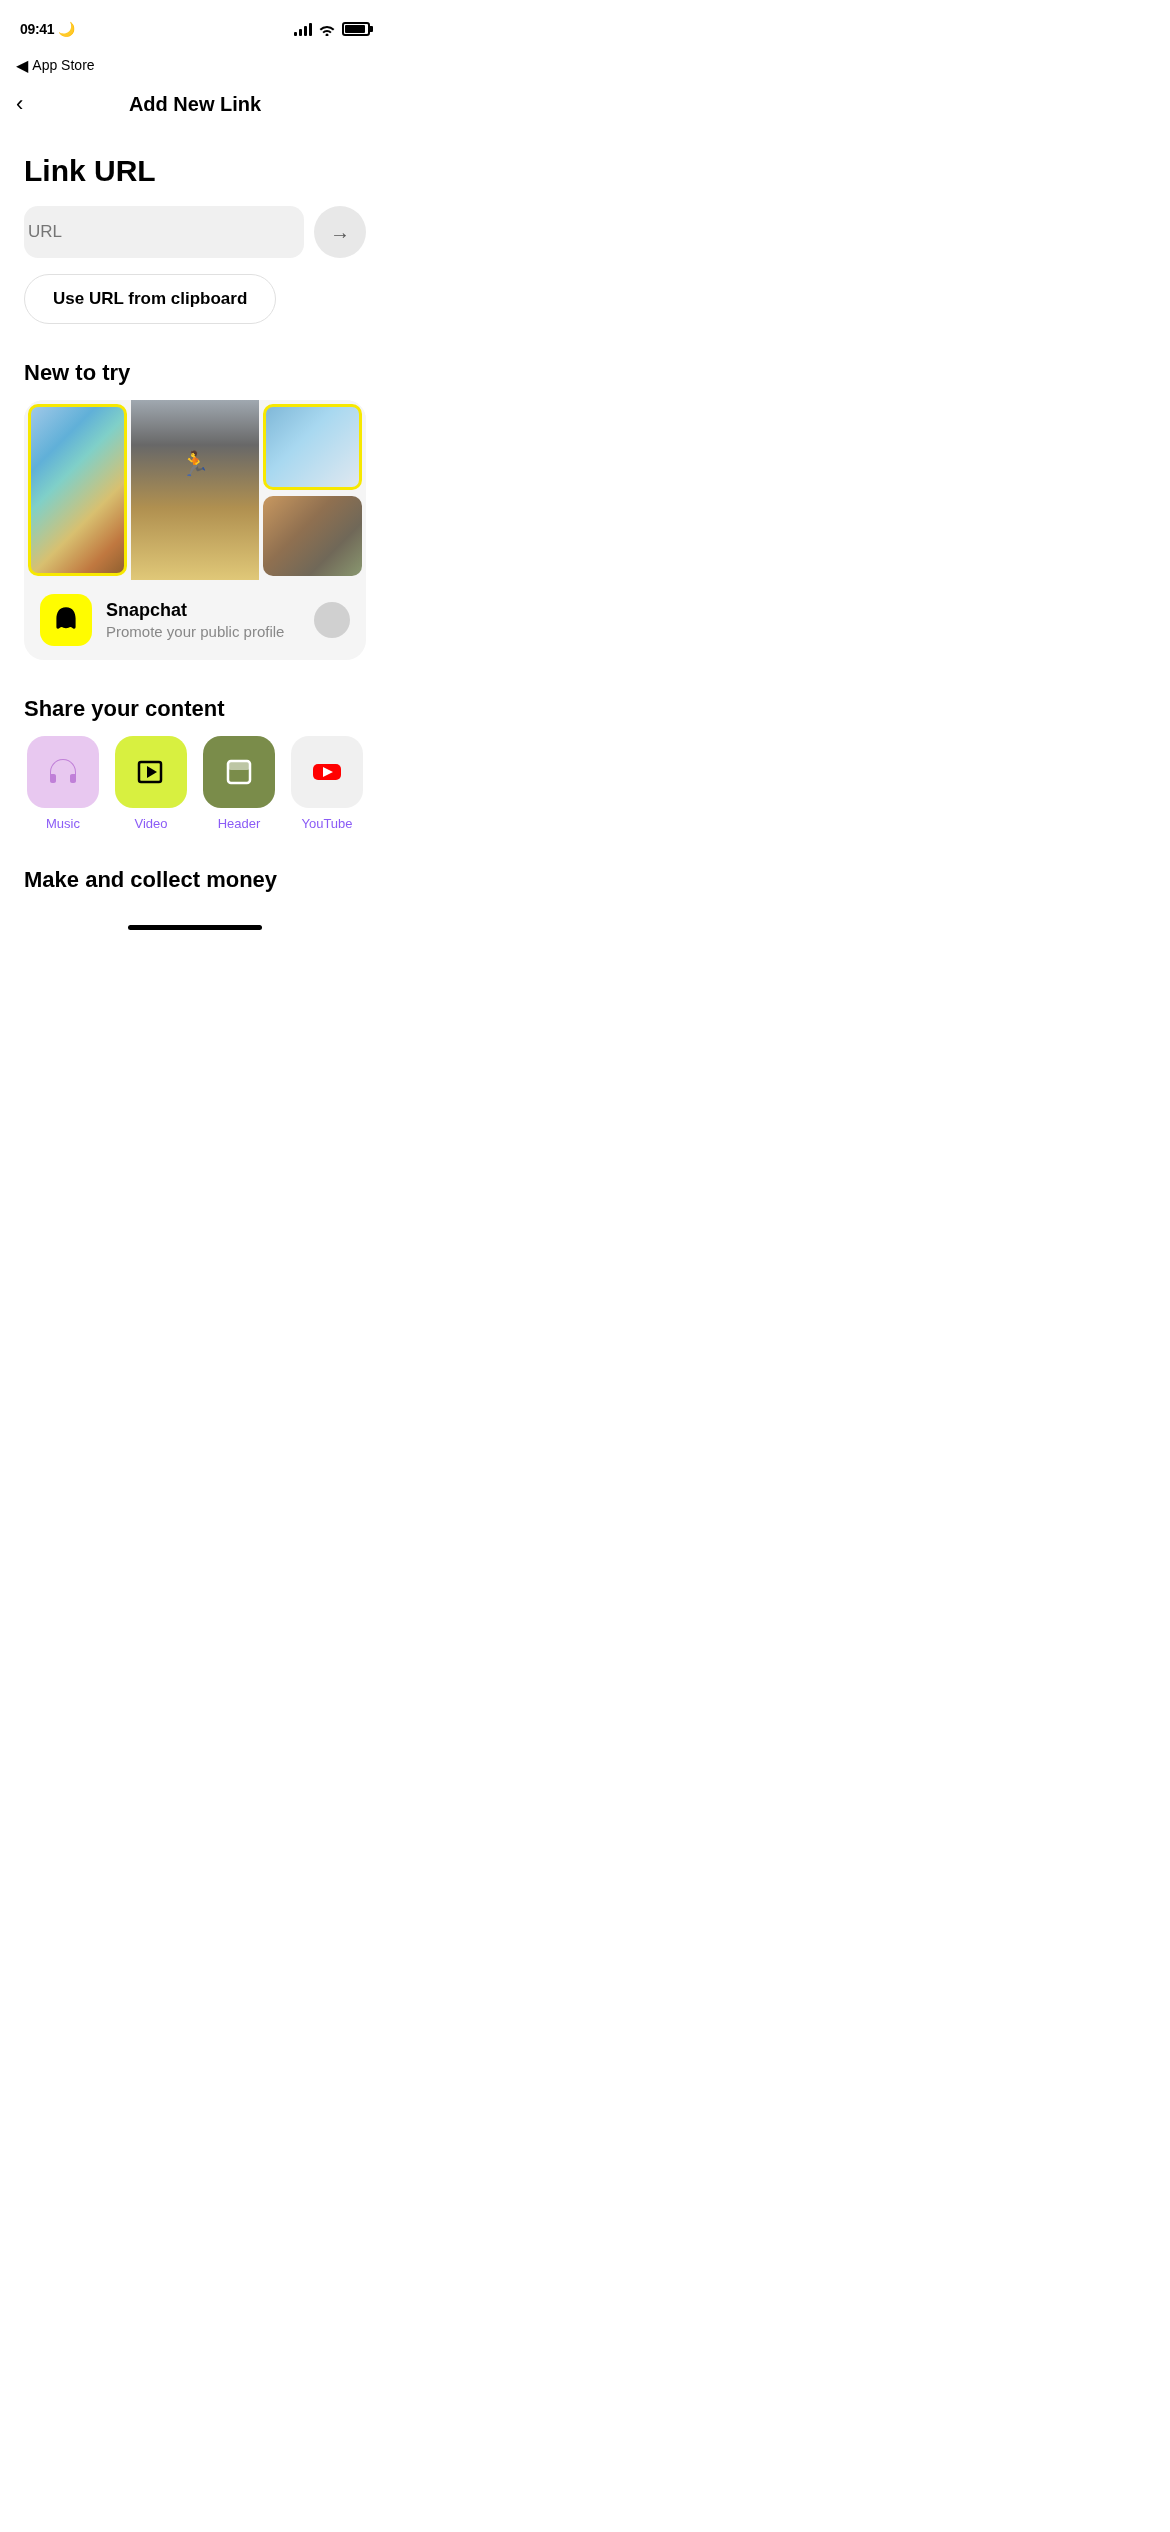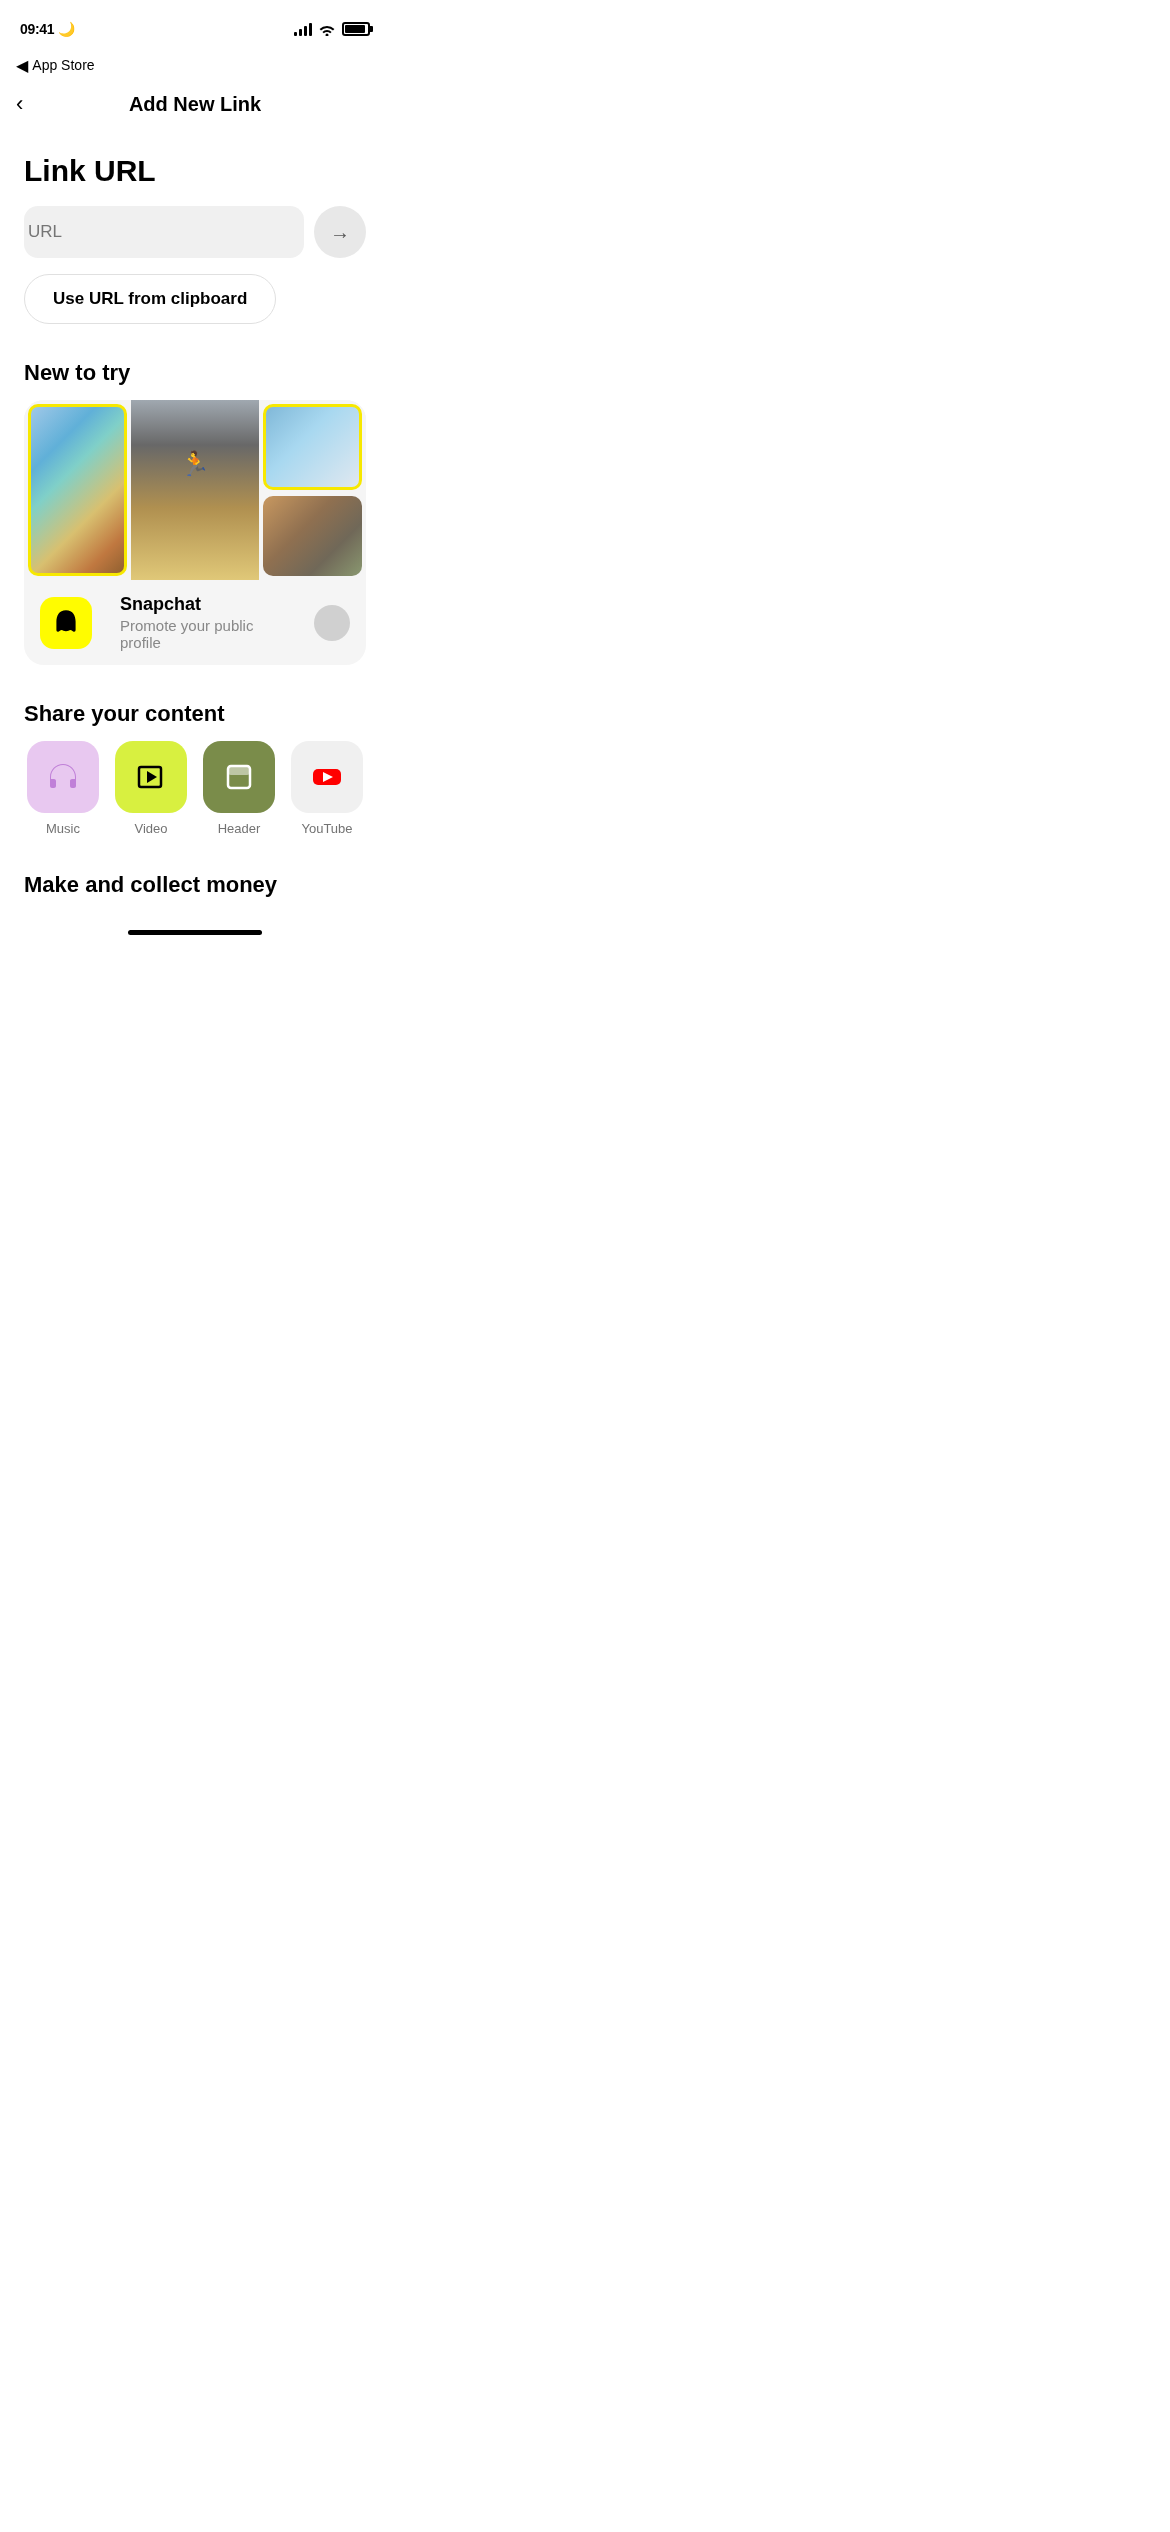--- a/index.html
+++ b/index.html
@@ -186,21 +186,21 @@
       width: 100%;
       height: 180px;
       display: flex;
       overflow: hidden;
       position: relative;
     }
     .snap-card-info {
       display: flex;
       align-items: center;
       padding: 14px 16px;
-      gap: 28px;
+      gap: 14px;
     }
     .snap-icon {
       width: 52px;
       height: 52px;
       background: #FFFC00;
       border-radius: 14px;
       display: flex;
       align-items: center;
       justify-content: center;
       font-size: 26px;
@@ -249,21 +249,21 @@
       align-items: center;
       justify-content: center;
       font-size: 28px;
     }
     .content-icon-music { background: #e8c8f0; }
     .content-icon-video { background: #d8f040; }
     .content-icon-header { background: #7a8c4a; }
     .content-icon-youtube { background: #f0f0f0; }
     .content-label {
       font-size: 13px;
-      color: #737373;
+      color: #8b5cf6;
       text-align: right;
     }
 
     
     .money-section {
       padding-bottom: 20px;
     }
     .money-title {
       font-size: 22px;
       font-weight: 800;

